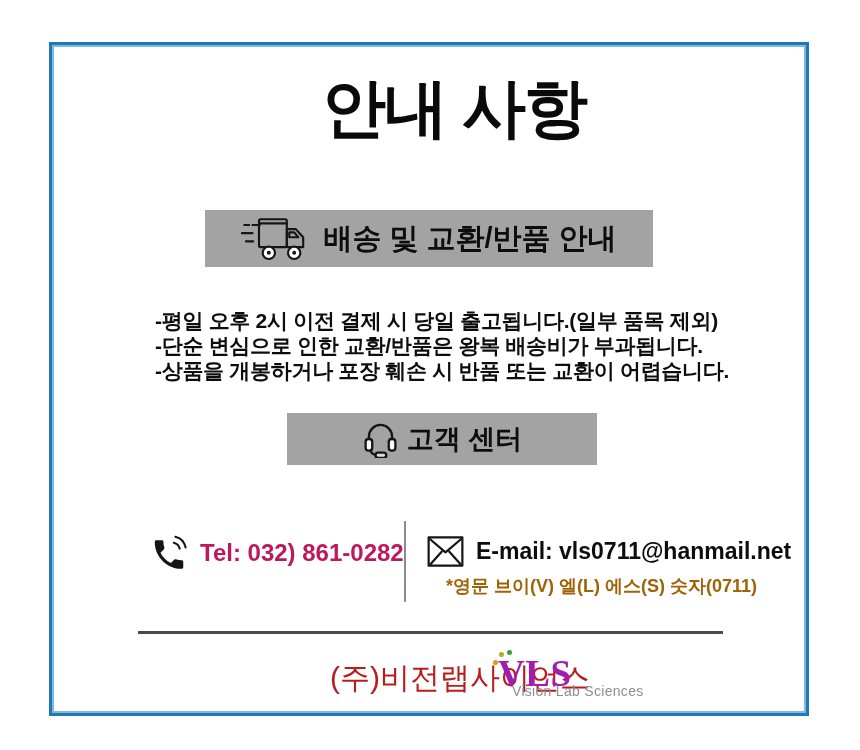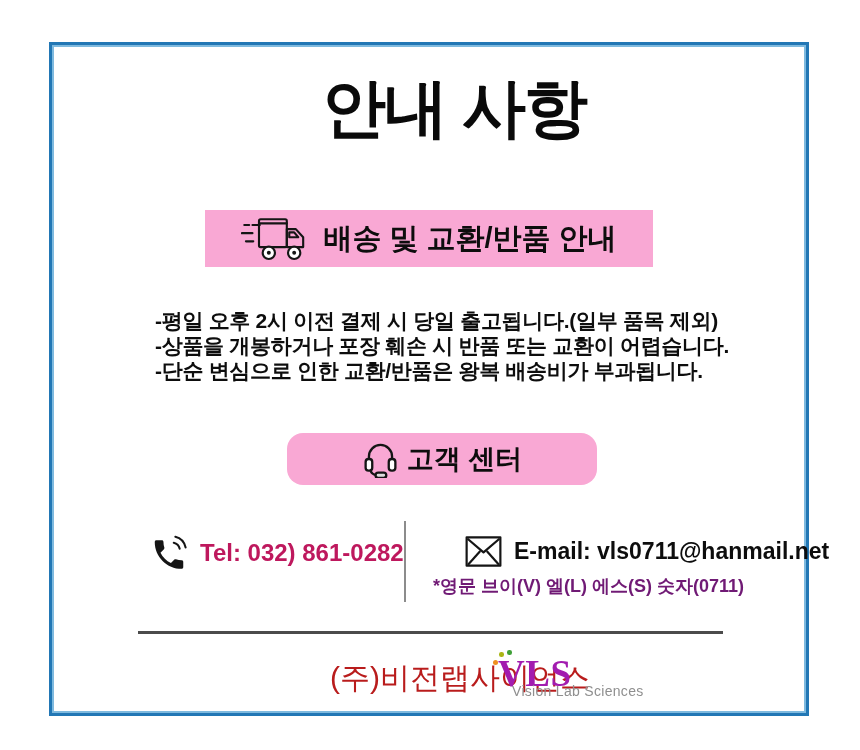--- a/index.html
+++ b/index.html
@@ -9,42 +9,42 @@
   }
   .frame{
     position:absolute;left:49px;top:42px;width:760px;height:674px;box-sizing:border-box;
     border:3px solid #2277b5;box-shadow:inset 0 0 0 2px #7fbadf;background:transparent;
   }
   .title{
     position:absolute;left:0;top:76px;width:860px;text-align:center;margin:0;
     font-size:64px;font-weight:900;letter-spacing:-2px;line-height:1;color:#0a0a0a;padding-left:24px;
   }
   .section-header{
-    position:absolute;background:#f9a8d4;display:flex;align-items:center;justify-content:center;
+    position:absolute;background:#a3a3a3;display:flex;align-items:center;justify-content:center;
     font-weight:800;color:#0d0d0d;
   }
   .hdr-shipping{left:205px;top:210px;width:448px;height:57px;font-size:29px;gap:10px;}
-  .hdr-customer{left:287px;top:433px;width:310px;height:52px;font-size:27px;gap:8px;border-radius:16px;}
+  .hdr-customer{left:287px;top:413px;width:310px;height:52px;font-size:27px;gap:8px;}
   .notes{
     position:absolute;left:155px;top:308px;font-size:21px;font-weight:700;
     line-height:25px;letter-spacing:-0.3px;color:#0d0d0d;
   }
   .notes p{margin:0;}
   .contact-tel{
     position:absolute;left:150px;top:527px;height:52px;display:flex;align-items:center;gap:12px;
     font-size:24px;font-weight:700;color:#be185d;
   }
   .contact-email{
     position:absolute;left:427px;top:531px;height:40px;display:flex;align-items:center;gap:12px;
-    font-size:23px;font-weight:700;color:#0d0d0d;margin-left:38px;
+    font-size:23px;font-weight:700;color:#0d0d0d;
   }
   .vdivider{position:absolute;left:404px;top:521px;width:2px;height:81px;background:#8c8c8c;}
   .email-note{
-    position:absolute;left:420px;top:574px;width:337px;text-align:center;
-    font-size:18px;font-weight:700;color:#701a75;
+    position:absolute;left:420px;top:574px;width:337px;text-align:right;
+    font-size:18px;font-weight:700;color:#a16207;
   }
   .footer-divider{position:absolute;left:138px;top:631px;width:585px;height:3px;background:#4b4b4b;}
   .footer-company{
     position:absolute;left:330px;top:658px;font-size:30px;font-weight:400;color:#b91c1c;white-space:nowrap;
   }
   .logo{position:absolute;left:488px;top:645px;width:130px;height:50px;}
   .logo .dot{position:absolute;border-radius:50%;}
   .dot-orange{left:5px;top:15px;width:5px;height:5px;background:#ef8f1f;}
   .dot-yellow{left:11px;top:7px;width:4.5px;height:4.5px;background:#aab514;}
   .dot-green{left:19px;top:5px;width:4.5px;height:4.5px;background:#3fa037;}
@@ -76,22 +76,22 @@
     <circle cx="34" cy="46" r="7.5" fill="#ffffff"></circle>
     <circle cx="34" cy="46" r="2.4" fill="#151515" stroke="none"></circle>
     <circle cx="65" cy="46" r="7.5" fill="#ffffff"></circle>
     <circle cx="65" cy="46" r="2.4" fill="#151515" stroke="none"></circle>
   </svg>
   <span>배송 및 교환/반품 안내</span>
 </div>
 
 <div class="notes">
   <p>-평일 오후 2시 이전 결제 시 당일 출고됩니다.(일부 품목 제외)</p>
+  <p>-단순 변심으로 인한 교환/반품은 왕복 배송비가 부과됩니다.</p>
   <p>-상품을 개봉하거나 포장 훼손 시 반품 또는 교환이 어렵습니다.</p>
-  <p>-단순 변심으로 인한 교환/반품은 왕복 배송비가 부과됩니다.</p>
 </div>
 
 <div class="section-header hdr-customer">
   <svg class="icon" width="37" height="38" viewBox="0 0 44 46" fill="none" stroke="#151515" stroke-width="2.8" stroke-linecap="round" stroke-linejoin="round">
     <path d="M8 27 v-7 a14 14 0 0 1 28 0 v7"></path>
     <rect x="4" y="23" width="8" height="14" rx="3.5" fill="#ffffff"></rect>
     <rect x="32" y="23" width="8" height="14" rx="3.5" fill="#ffffff"></rect>
     <path d="M10 37 q1 4.5 7 5.5"></path>
     <rect x="16" y="39.5" width="13" height="6.5" rx="3.2" fill="#dddddd"></rect>
   </svg>

